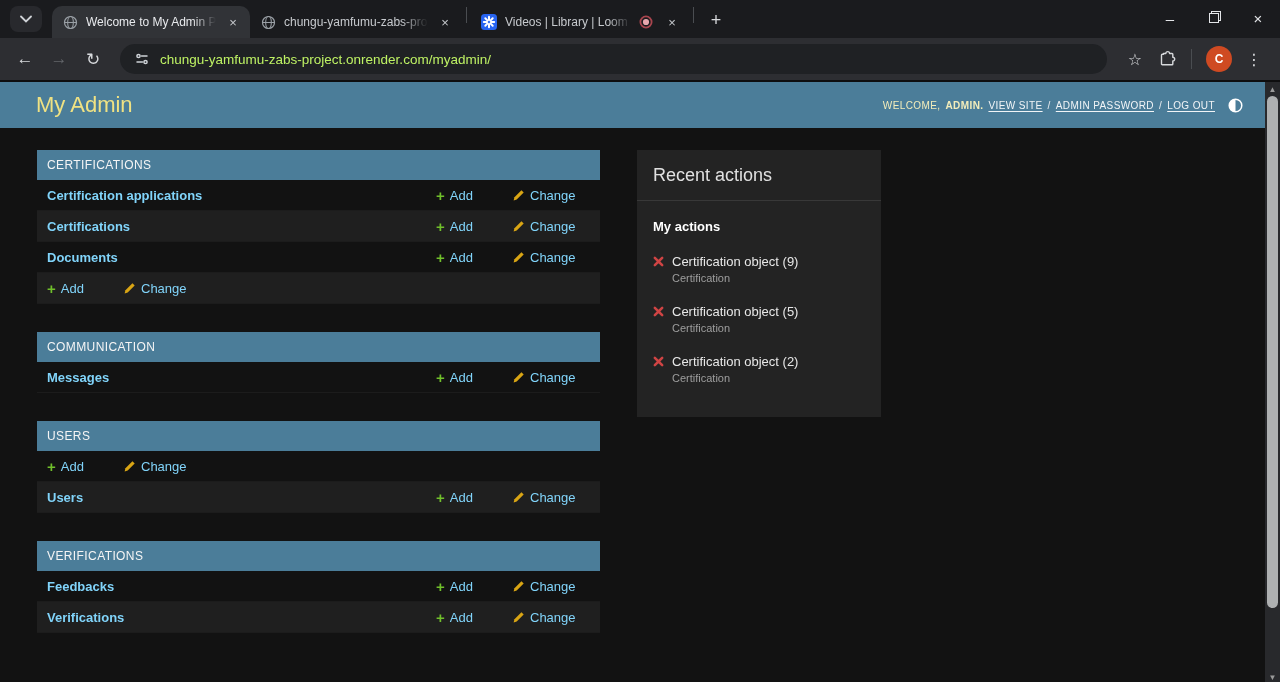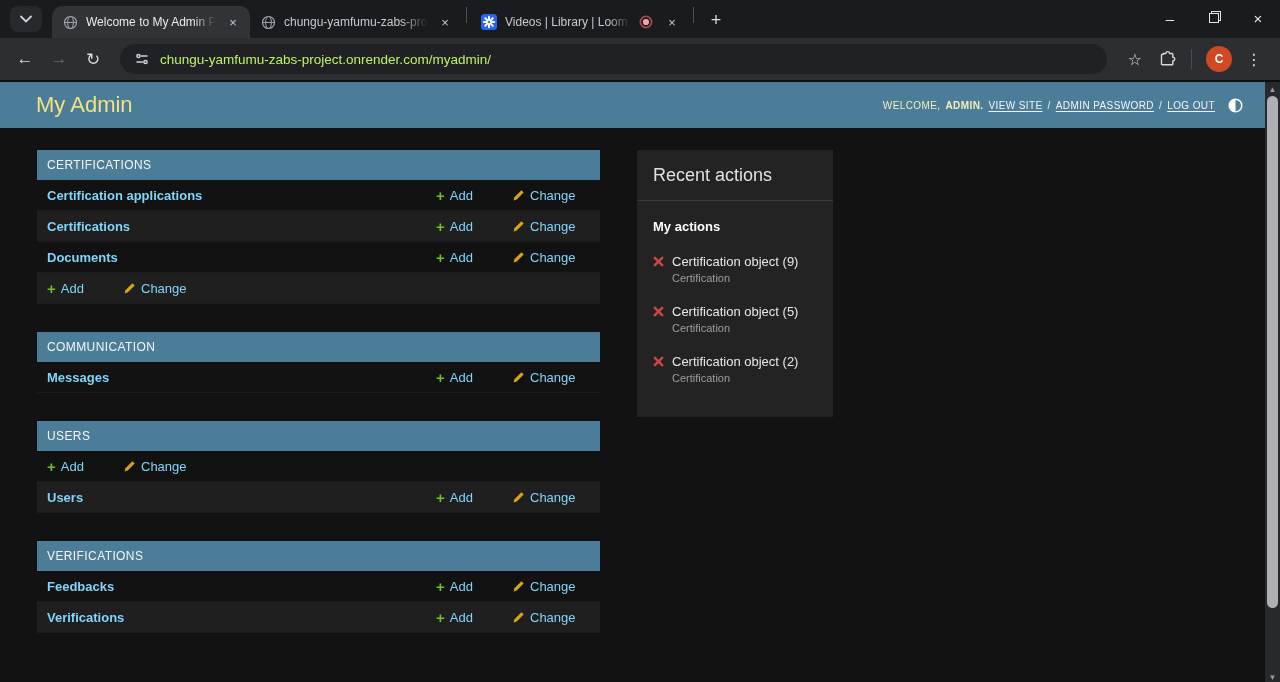--- a/index.html
+++ b/index.html
@@ -67,21 +67,21 @@
   .caption{height:30px;line-height:30px;background:var(--header-bg);color:#f5f5f5;font-size:12px;
     letter-spacing:.4px;padding:0 10px;font-weight:400;}
   .row{height:31px;display:flex;align-items:center;padding:0 10px;border-bottom:1px solid #1c1c1c;}
   .row.alt{background:var(--row-alt-bg);}
   .model-name{flex:1;color:var(--link-color);font-size:13px;font-weight:bold;text-decoration:none;}
   .action-link{color:var(--link-color);font-size:13px;text-decoration:none;display:flex;align-items:center;gap:5px;}
   .add-cell{width:62px;}
   .change-cell{width:78px;margin-left:14px;}
   .plus-glyph{color:var(--add-icon-color);font-weight:bold;font-size:15px;line-height:1;}
 
-  .recent-panel{width:196px;background:var(--panel-bg);padding-bottom:20px;}
+  .recent-panel{width:244px;background:var(--panel-bg);padding-bottom:20px;}
   .panel-title{font-size:18px;font-weight:400;color:#e0e0e0;padding:15px 16px 14px;border-bottom:1px solid #383838;}
   .panel-subtitle{font-size:13px;font-weight:bold;color:#ffffff;margin:18px 16px 16px;}
   .action-item{padding:0 16px;margin-bottom:13px;}
   .action-head{display:flex;align-items:center;gap:8px;margin-top:20px;}
   .action-label{color:#e8e8e8;font-size:13px;}
   .action-type{margin-left:19px;font-size:11px;color:#9e9e9e;margin-top:3px;}
 
   
   .scrollbar{position:absolute;right:0;top:0;width:15px;height:602px;background:#28292c;display:flex;flex-direction:column;align-items:center;}
   .scroll-arrow{height:14px;color:#9a9a9a;font-size:8px;display:flex;align-items:center;justify-content:center;flex:none;width:100%;}

